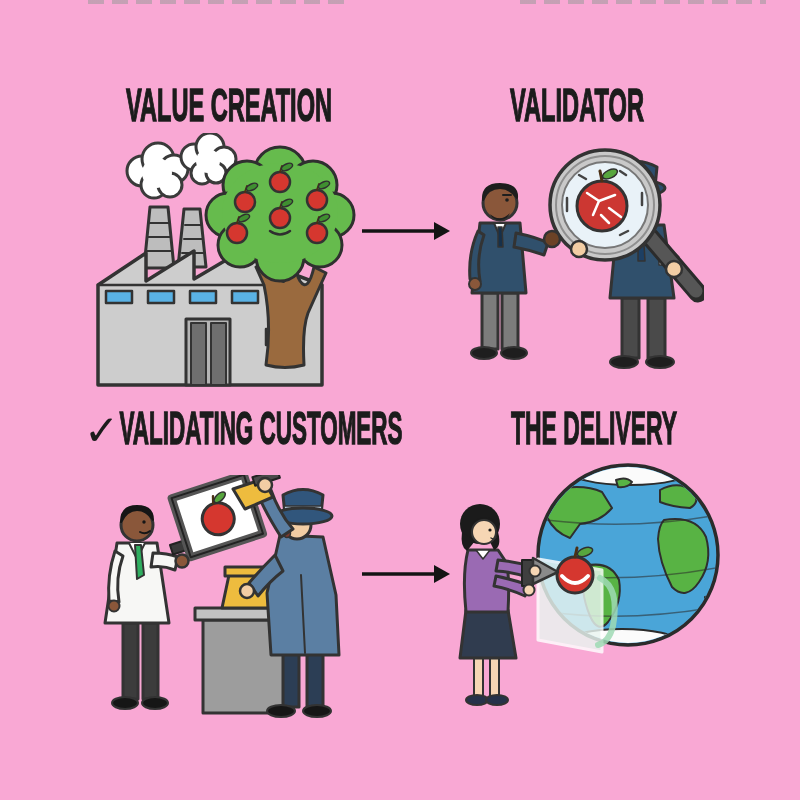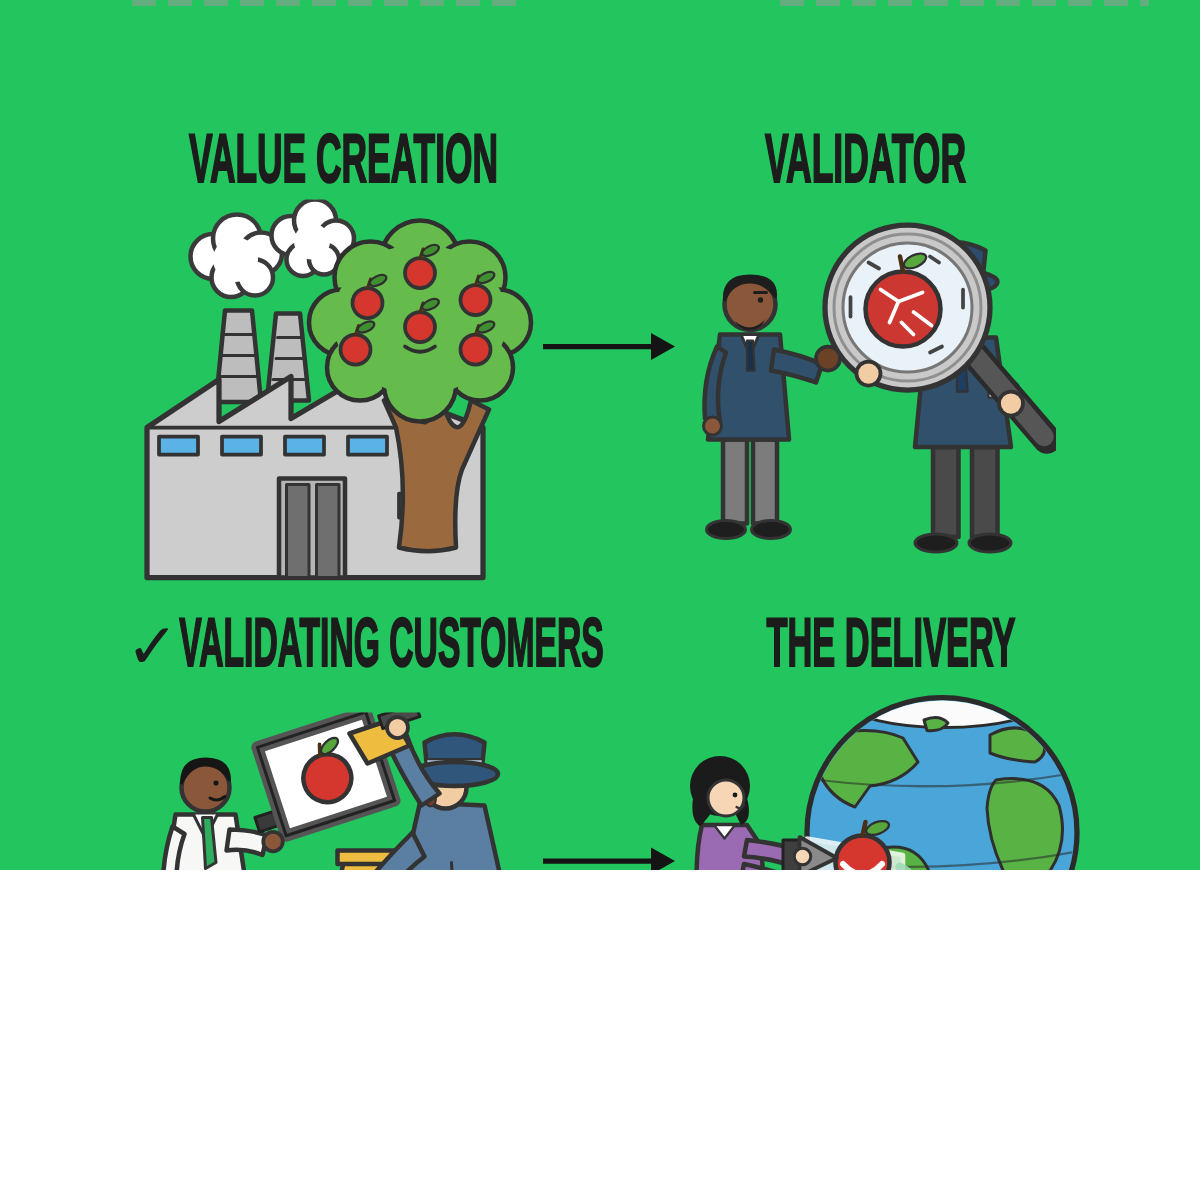--- a/index.html
+++ b/index.html
@@ -1,16 +1,16 @@
 <!DOCTYPE html>
 <html><head>
 <meta charset="utf-8">
 <style>
   html,body{margin:0;padding:0;background:#ffffff;}
-  #canvas{position:relative;width:800px;height:580px;background:#22c55e;overflow:hidden;
+  #canvas{position:relative;width:800px;height:800px;background:#f9a8d4;overflow:hidden;
           font-family:"Liberation Sans",sans-serif;}
   .abs{position:absolute;}
   .crop-strip{position:absolute;top:0;height:4px;opacity:.55;
     background:repeating-linear-gradient(90deg,#9a9a9a 0 16px,transparent 16px 24px);}
   .title-svg text{font-family:"Liberation Sans","DejaVu Sans",sans-serif;}
   svg{display:block;}
 </style>
 </head>
 <body>
 

